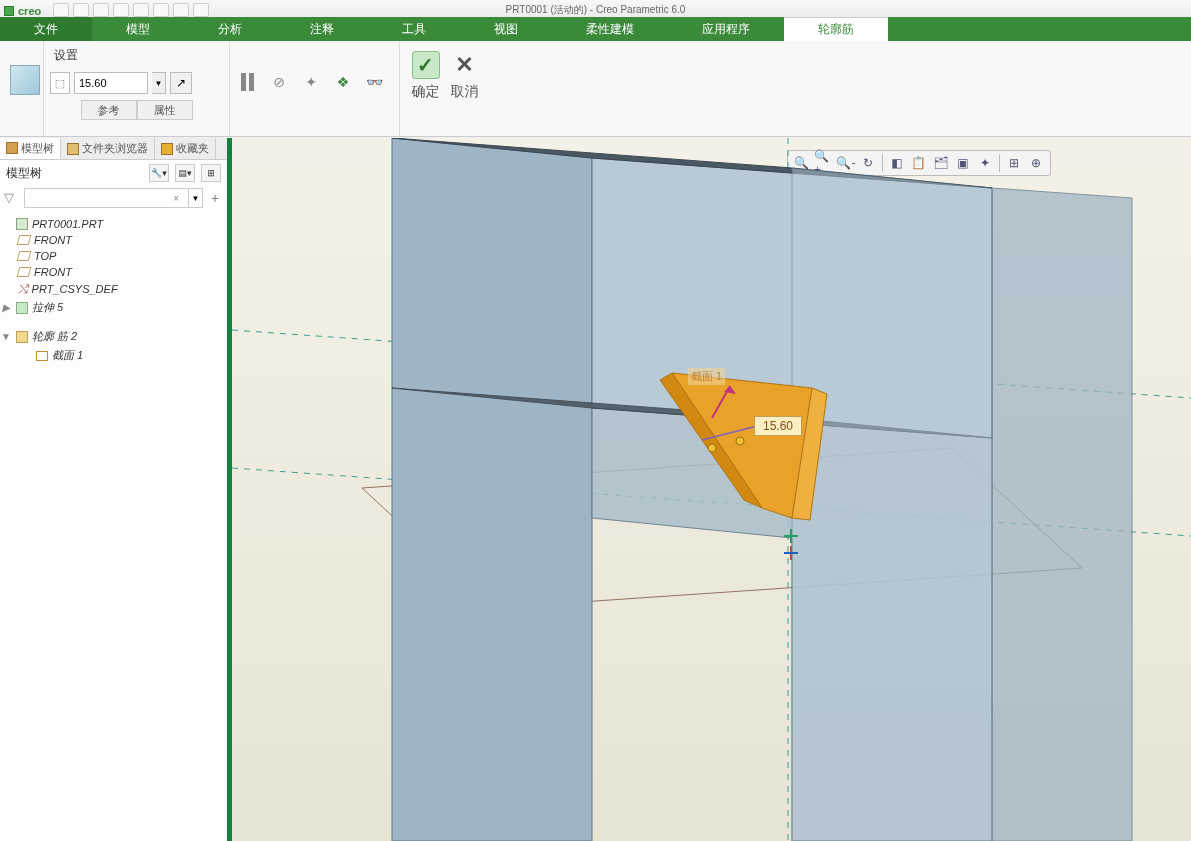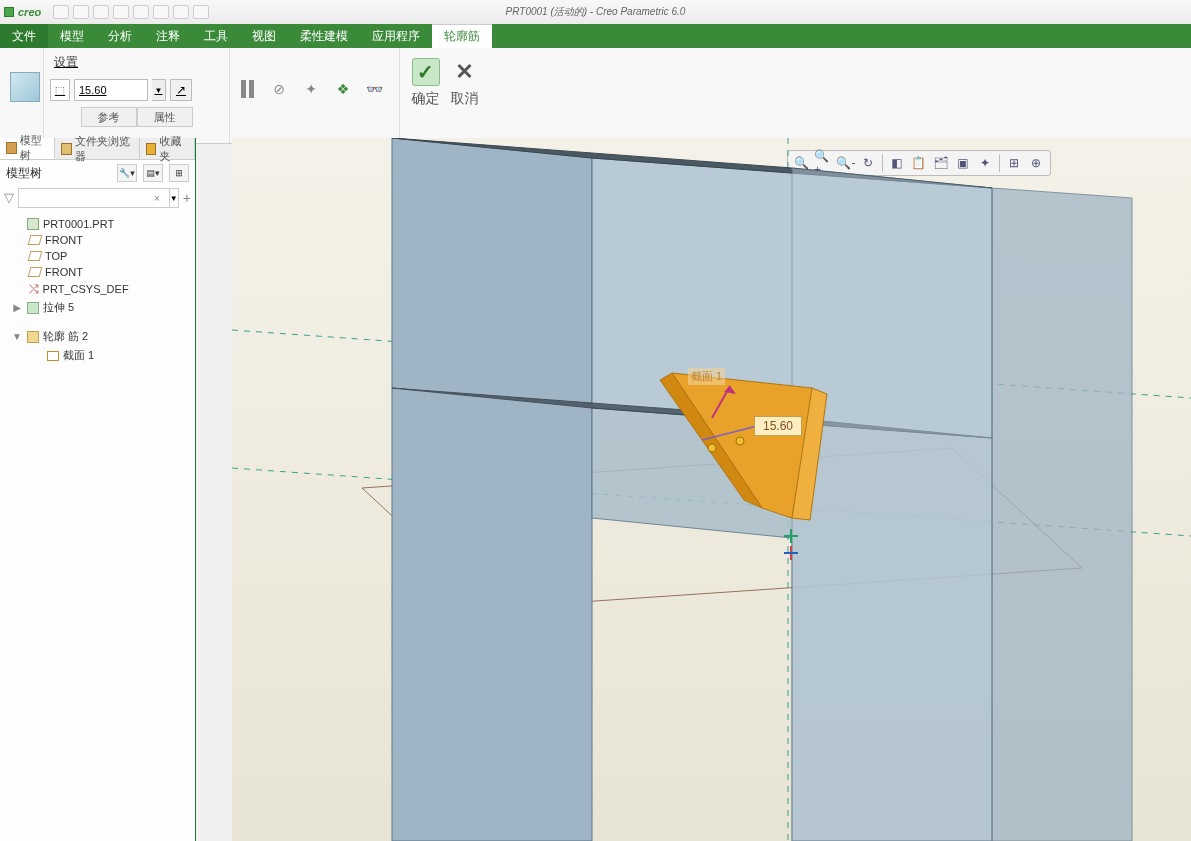--- a/index.html
+++ b/index.html
@@ -1,28 +1,28 @@
 <!DOCTYPE html>
 <html><head>
 <meta charset="utf-8">
 <style>
 * { margin: 0; padding: 0; box-sizing: border-box; font-family: "Microsoft YaHei", Arial, sans-serif; }
 body { width: 1191px; height: 841px; background: #f0f0f0; overflow: hidden; position: relative; }
 
 
-.title-bar { height: 24px; background: linear-gradient(#f8f8f8,#ececec); display: flex; align-items: center; font-size: 11px; color: #555; font-style: italic; }
+.title-bar { height: 17px; background: linear-gradient(#f8f8f8,#ececec); display: flex; align-items: flex-end; font-size: 11px; color: #555; }
 .app-brand { color: #3a8a3a; font-weight: bold; padding: 0 8px 0 4px; display: flex; align-items: center; gap: 4px; }
 .app-brand .cube { width: 10px; height: 10px; background: #4aa64a; border: 1px solid #2e7a2e; }
 .title-bar .qat { display: flex; gap: 4px; padding-left: 4px; }
 .title-bar .qat span { width: 16px; height: 14px; border: 1px solid #ccc; background: #f8f8f8; border-radius: 2px; }
 .title-text { position: absolute; left: 50%; transform: translateX(-50%); color: #666; font-size: 10px; }
 
 
 .menu-bar { height: 24px; background: #3a8a3a; display: flex; align-items: stretch; font-size: 12px; }
-.menu-item { padding: 0 12px; color: #fff; display: flex; align-items: center; cursor: pointer; }
+.menu-item { padding: 0 34px; color: #fff; display: flex; align-items: center; cursor: pointer; }
 .menu-item.file { background: #2e7a2e; }
 .menu-item.active { background: #fff; color: #3a8a3a; border-top: 1px solid #ccc; }
 
 
 .ribbon { height: 96px; background: #f8f8f8; border-bottom: 1px solid #ccc; display: flex; }
 .ribbon-group { border-right: 1px solid #ddd; position: relative; padding: 4px 6px 18px 6px; }
 .ribbon-sketch-ic { width: 30px; height: 30px; margin: 20px 4px; background: linear-gradient(135deg,#d0e8f0,#a0c8d8); border: 1px solid #88aac0; }
 .ribbon-settings-row { display:flex; align-items:center; gap:4px; margin-top:6px;}
 .ribbon-val-box { width:20px; height:22px; border:1px solid #bbb; background:#fff; display:flex; align-items:center; justify-content:center; font-size:11px; color:#555;}
 .ribbon-input { width: 74px; height: 22px; border: 1px solid #bbb; font-size: 11px; padding: 0 4px; }
@@ -34,35 +34,35 @@
 .ribbon-ic { width:22px; height:22px; display:flex; align-items:center; justify-content:center; color:#888; font-size:14px;}
 .pause-ic { display:flex; gap:3px;} .pause-ic span{width:5px;height:18px;background:#888;}
 .ok-btn { width:40px; text-align:center; padding-top:6px;}
 .ok-btn .check { width:28px; height:28px; margin:0 auto; border-radius:3px; background:#c8e8c8; border:1px solid #88c088; color:#2a7a2a; font-size:20px; font-weight:bold; display:flex; align-items:center; justify-content:center;}
 .ok-btn .lbl, .cancel-btn .lbl { font-size:14px; color:#555; margin-top:4px;}
 .cancel-btn { width:40px; text-align:center; padding-top:6px;}
 .cancel-btn .x { width:28px; height:28px; margin:0 auto; font-size:22px; font-weight:bold; color:#555; display:flex; align-items:center; justify-content:center;}
 .settings-label{font-size:12px;color:#333;padding:2px 4px;}
 
 
-.left-panel { position:absolute; top:138px; left:0; width:196px; height:703px; background:#fdfdfd; border-right:1px solid #15803d; }
+.left-panel { position:absolute; top:138px; left:0; width:232px; height:703px; background:#fdfdfd; border-right:5px solid #15803d; }
 .lp-tabs { height:22px; background:#ededed; display:flex; font-size:11px; border-bottom:1px solid #ccc;}
 .lp-tab { padding:3px 6px; display:flex; align-items:center; gap:3px; color:#555; border-right:1px solid #ccc;}
 .lp-tab.active { background:#fff; border-bottom:1px solid #fff;}
 .lp-tab .ic { width:12px; height:12px; background:#d0a050; border:1px solid #a07030;}
 .lp-header { display:flex; align-items:center; padding:4px 6px; font-size:12px; color:#333;}
 .lp-header .tools { margin-left:auto; display:flex; gap:6px;}
 .lp-header .tools span { width:20px; height:18px; border:1px solid #ccc; background:#f4f4f4; font-size:9px; display:flex; align-items:center; justify-content:center;}
 .lp-filter { display:flex; align-items:center; padding:2px 4px; gap:4px;}
 .lp-filter .funnel { width:16px; height:16px; color:#888; font-size:13px;}
 .lp-filter input { flex:1; height:20px; border:1px solid #ccc; font-size:11px; padding:0 4px;}
 .lp-filter .clear { position:relative; left:-20px; font-size:10px; color:#888; cursor:pointer;}
 .lp-filter .dd { width:14px; height:20px; border:1px solid #ccc; border-left:none; font-size:8px; display:flex; align-items:center; justify-content:center; margin-left:-14px;}
 .lp-filter .plus { width:16px; color:#888; font-size:14px; text-align:center;}
-.tree { padding:6px 11px; font-size:11px; color:#333;}
+.tree { padding:6px 0; font-size:11px; color:#333;font-style:italic;}
 .tree-row { display:flex; align-items:center; gap:4px; padding:2px 0;}
 .tree-row .exp { width:12px; color:#888; text-align:center; font-size:10px;}
 .tree-row .ic-part { width:12px; height:12px; background:#d8e8d0; border:1px solid #88a878;}
 .tree-row .ic-plane { width:12px; height:10px; border:1px solid #c0a060; background:#fff; transform:skewX(-15deg);}
 .tree-row .ic-csys { font-size:12px; color:#b05050;}
 .tree-row .ic-feat { width:12px; height:12px; background:#c8e8c8; border:1px solid #88b088;}
 .tree-row .ic-rib { width:12px; height:12px; background:#f0d890; border:1px solid #c0a050;}
 .tree-row .ic-sec { width:12px; height:10px; border:1px solid #c09030; background:#fff;}
 .indent1 { padding-left:18px;} .indent2 { padding-left:36px;}
 
@@ -110,21 +110,21 @@
   <div class="menu-item">视图</div>
   <div class="menu-item">柔性建模</div>
   <div class="menu-item">应用程序</div>
   <div class="menu-item active">轮廓筋</div>
 </div>
 
 <div class="ribbon">
   <div class="ribbon-group" style="width:44px;">
     <div class="ribbon-sketch-ic"></div>
   </div>
-  <div class="ribbon-group" style="width:186px;text-decoration:underline;">
+  <div class="ribbon-group" style="width:186px;">
     <div class="settings-label">设置</div>
     <div class="ribbon-settings-row">
       <div class="ribbon-val-box">⬚</div>
       <input class="ribbon-input" value="15.60" style="">
       <div class="ribbon-input-dd">▼</div>
       <div class="ribbon-swap">↗</div>
     </div>
     <div class="ribbon-sub-tabs">
       <div>参考</div>
       <div>属性</div>

